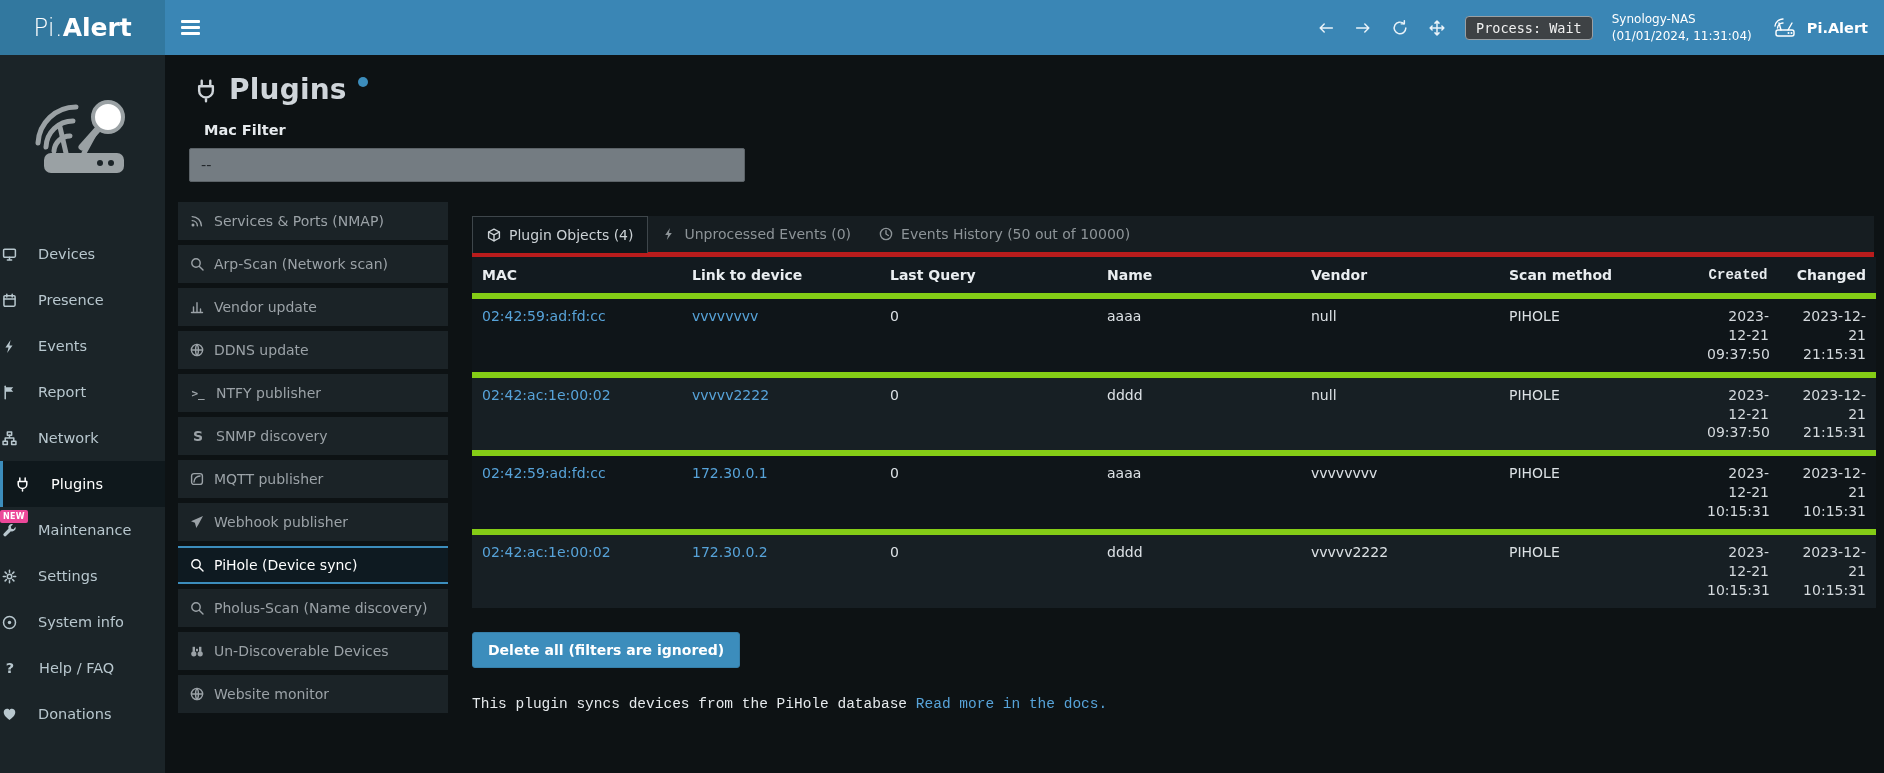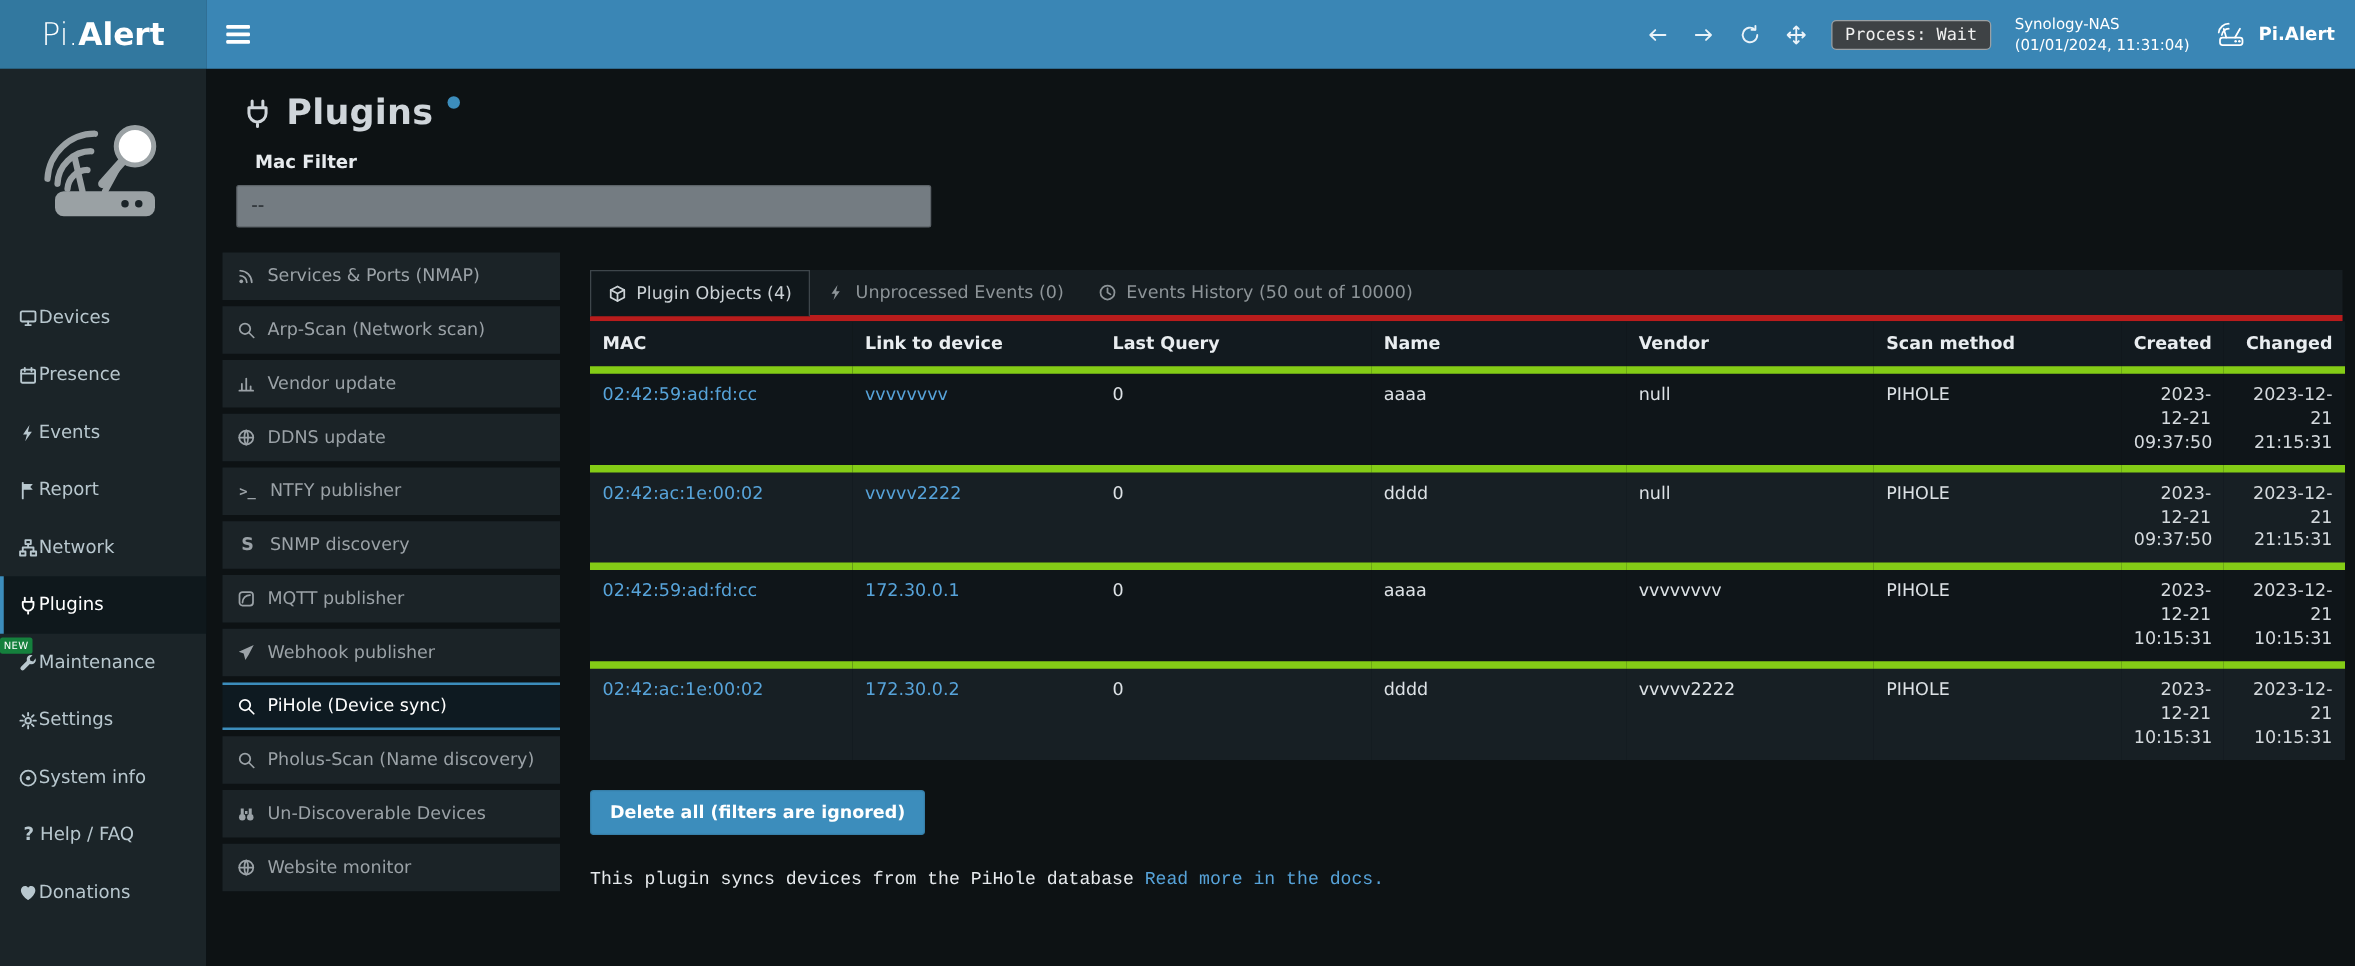--- a/index.html
+++ b/index.html
@@ -42,27 +42,27 @@
   .account-label { font-weight:bold; font-size:14.5px; }
 
   
   .layout { position:absolute; top:55px; left:0; right:0; bottom:0; display:flex; }
 
   
   .sidebar { width:165px; flex:none; background:#1b2428; }
   .sidebar-logo { height:160px; display:flex; align-items:center; justify-content:center; padding-top:6px; }
   .side-nav { margin-top:16px; display:flex; flex-direction:column; }
   .side-item {
-    position:relative; display:flex; align-items:center; gap:1px; padding:15px 15px;
+    position:relative; display:flex; align-items:center; gap:21px; padding:15px 2px;
     color:#b8c7ce; font-size:14.5px; cursor:pointer;
   }
   .side-item svg.ic { width:15px; height:15px; }
   .side-item.active { background:#0f181c; color:#fff; border-left:3px solid #3c8dbc; padding-left:12px; }
   .new-badge {
-    position:absolute; left:0; top:3px; background:#15803d; color:#fff; font-size:8px; font-weight:normal;
+    position:absolute; left:0; top:3px; background:#ec4899; color:#fff; font-size:8px; font-weight:bold;
     padding:2px 3px; border-radius:2px; letter-spacing:.3px;text-align:center;
   }
 
   
   .main { flex:1; background:#0d1214; padding:18px 10px 0 13px; overflow:hidden; }
 
   .page-title { display:flex; align-items:flex-start; gap:11px; margin:0 0 0 16px; color:#cfd5da; }
   .page-title svg.ic { width:24px; height:24px; margin-top:6px; }
   .page-title h1 { margin:0; font-size:28px; font-weight:600; letter-spacing:.2px; }
   .title-badge { width:10px; height:10px; border-radius:50%; background:#3c8dbc; margin-top:4px; cursor:pointer; }
@@ -112,21 +112,21 @@
   }
   table.objects tbody tr:nth-child(odd)  { background:#0f1519; }
   table.objects tbody tr:nth-child(even) { background:#171f24; }
   table.objects tbody tr { border-top:6px solid #84cc16; }
   table.objects th:nth-child(1) { width:210px; }
   table.objects th:nth-child(2) { width:198px; }
   table.objects th:nth-child(3) { width:217px; }
   table.objects th:nth-child(4) { width:204px; }
   table.objects th:nth-child(5) { width:198px; }
   table.objects th:nth-child(6) { width:198px; }
-  table.objects th:nth-child(7) { width:82px;  text-align:right; }
+  table.objects th:nth-child(7) { width:82px;  text-align:center;font-family:Liberation Mono, monospace; }
   table.objects th:nth-child(8) { width:97px;  text-align:right; }
   table.objects td:nth-child(7), table.objects td:nth-child(8) { text-align:right; color:#d4d9dd; }
   .cell-link { color:#57a3d9; cursor:pointer; }
 
   .btn-delete {
     margin-top:24px; background:#3c8dbc; border:1px solid #367fa9; color:#fff; font-size:14px; font-weight:bold;
     padding:9px 15px; border-radius:3px; cursor:pointer; font-family:inherit;
   }
   .note { margin:28px 0 0 0; font-size:14.5px; color:#e6eaed;font-family:Liberation Mono, monospace; }
   .note a { color:#57a3d9; cursor:pointer; }

